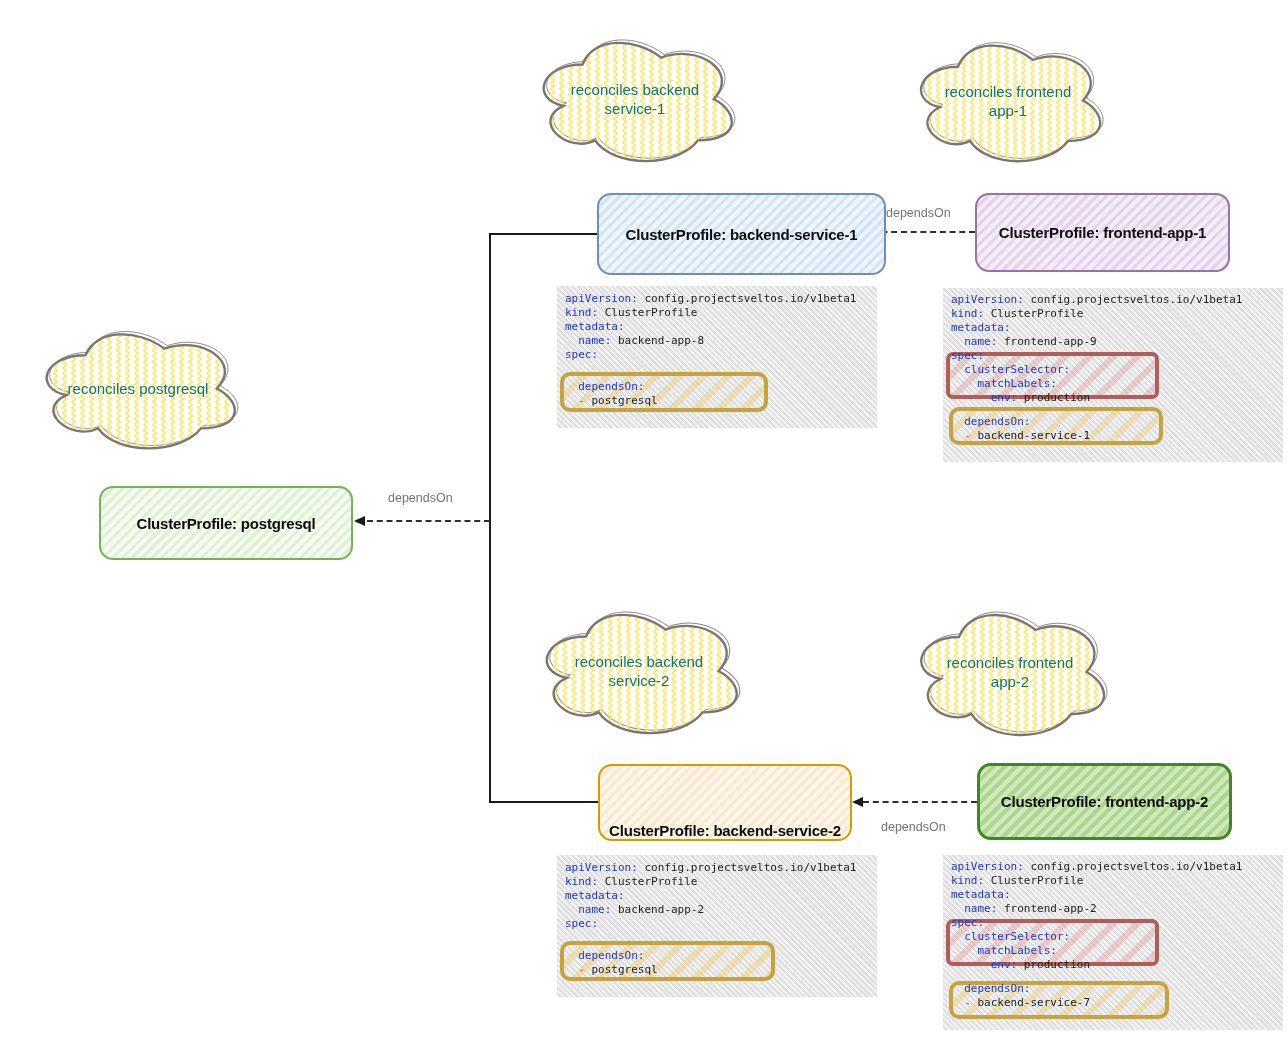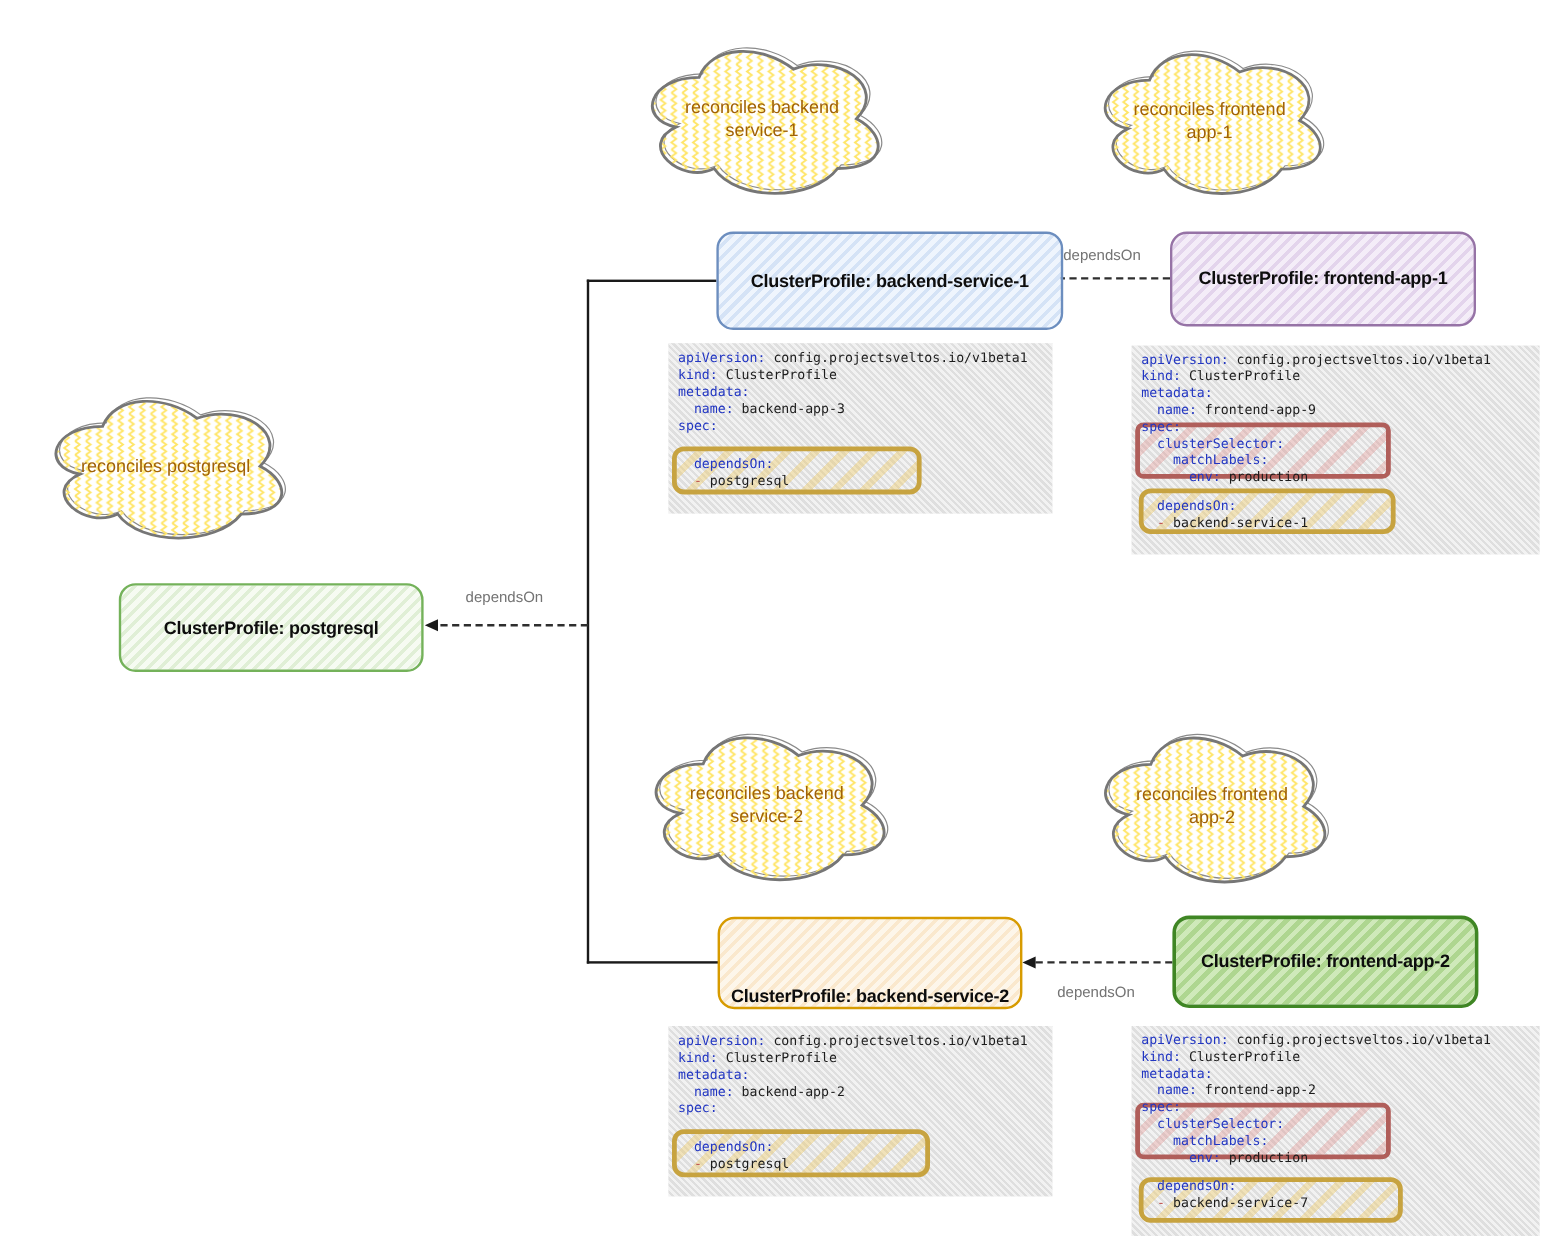--- a/index.html
+++ b/index.html
@@ -8,21 +8,21 @@
     font-family:"Liberation Sans",sans-serif;overflow:hidden;
   }
   
   .cloud{position:absolute;}
   .cloud svg{position:absolute;inset:0;width:100%;height:100%;overflow:visible;}
   .cloud-path{fill:url(#zigzag);stroke:#767676;stroke-width:2.4;}
   .cloud-path2{fill:none;stroke:#8a8a8a;stroke-width:1;transform:translate(3px,-3px);}
   .cloud-label{
     position:absolute;inset:0;display:flex;flex-direction:column;
     align-items:center;justify-content:center;text-align:center;
-    font-size:15px;color:#a16207;line-height:19px;z-index:2;
+    font-size:15px;color:#0f766e;line-height:19px;z-index:2;
   }
   
   .pbox{
     position:absolute;border-radius:14px;display:flex;align-items:center;justify-content:center;
     font-weight:bold;font-size:15px;letter-spacing:-0.2px;color:#0d0d0d;white-space:nowrap;
     box-sizing:border-box;z-index:3;
   }
   .pbox.blue  {border:2px solid #6c8ebf;background:repeating-linear-gradient(135deg,#d5e3f6 0 3px,#eff5fd 3px 7px);}
   .pbox.purple{border:2px solid #9673a6;background:repeating-linear-gradient(135deg,#e3d4ec 0 3px,#f4edf8 3px 7px);}
   .pbox.greenlight{border:2px solid #74b25a;background:repeating-linear-gradient(135deg,#e0efd6 0 3px,#f6fbf2 3px 7px);justify-content:center;}
@@ -156,21 +156,21 @@
   <div class="pbox greendark" style="left:977px;top:763px;width:255px;height:77px;">
     <span>ClusterProfile: frontend-app-2</span>
   </div>
 
   <div class="ypanel" style="left:557px;top:286px;width:320px;height:142px;">
     <div class="hl gold" style="left:3px;top:86px;width:208px;height:40px;"></div>
     <div class="ylines">
         <div class="yline"><span class="yk">apiVersion:</span><span class="yv"> config.projectsveltos.io/v1beta1</span></div>
         <div class="yline"><span class="yk">kind:</span><span class="yv"> ClusterProfile</span></div>
         <div class="yline"><span class="yk">metadata:</span></div>
-        <div class="yline"><span class="yv">  </span><span class="yk">name:</span><span class="yv"> backend-app-3</span></div>
+        <div class="yline"><span class="yv">  </span><span class="yk">name:</span><span class="yv"> backend-app-8</span></div>
         <div class="yline"><span class="yk">spec:</span></div>
         <div style="height: 18px;"></div>
         <div class="yline"><span class="yv">  </span><span class="yk">dependsOn:</span></div>
         <div class="yline"><span class="yv">  </span><span class="yd">- </span><span class="yv">postgresql</span></div>
       </div>
   </div>
 
   <div class="ypanel fe" style="left:943px;top:288px;width:340px;height:174px;">
     <div class="hl red" style="left:3px;top:64px;width:213px;height:47px;"></div>
     <div class="hl gold" style="left:6px;top:119px;width:214px;height:38px;"></div>

